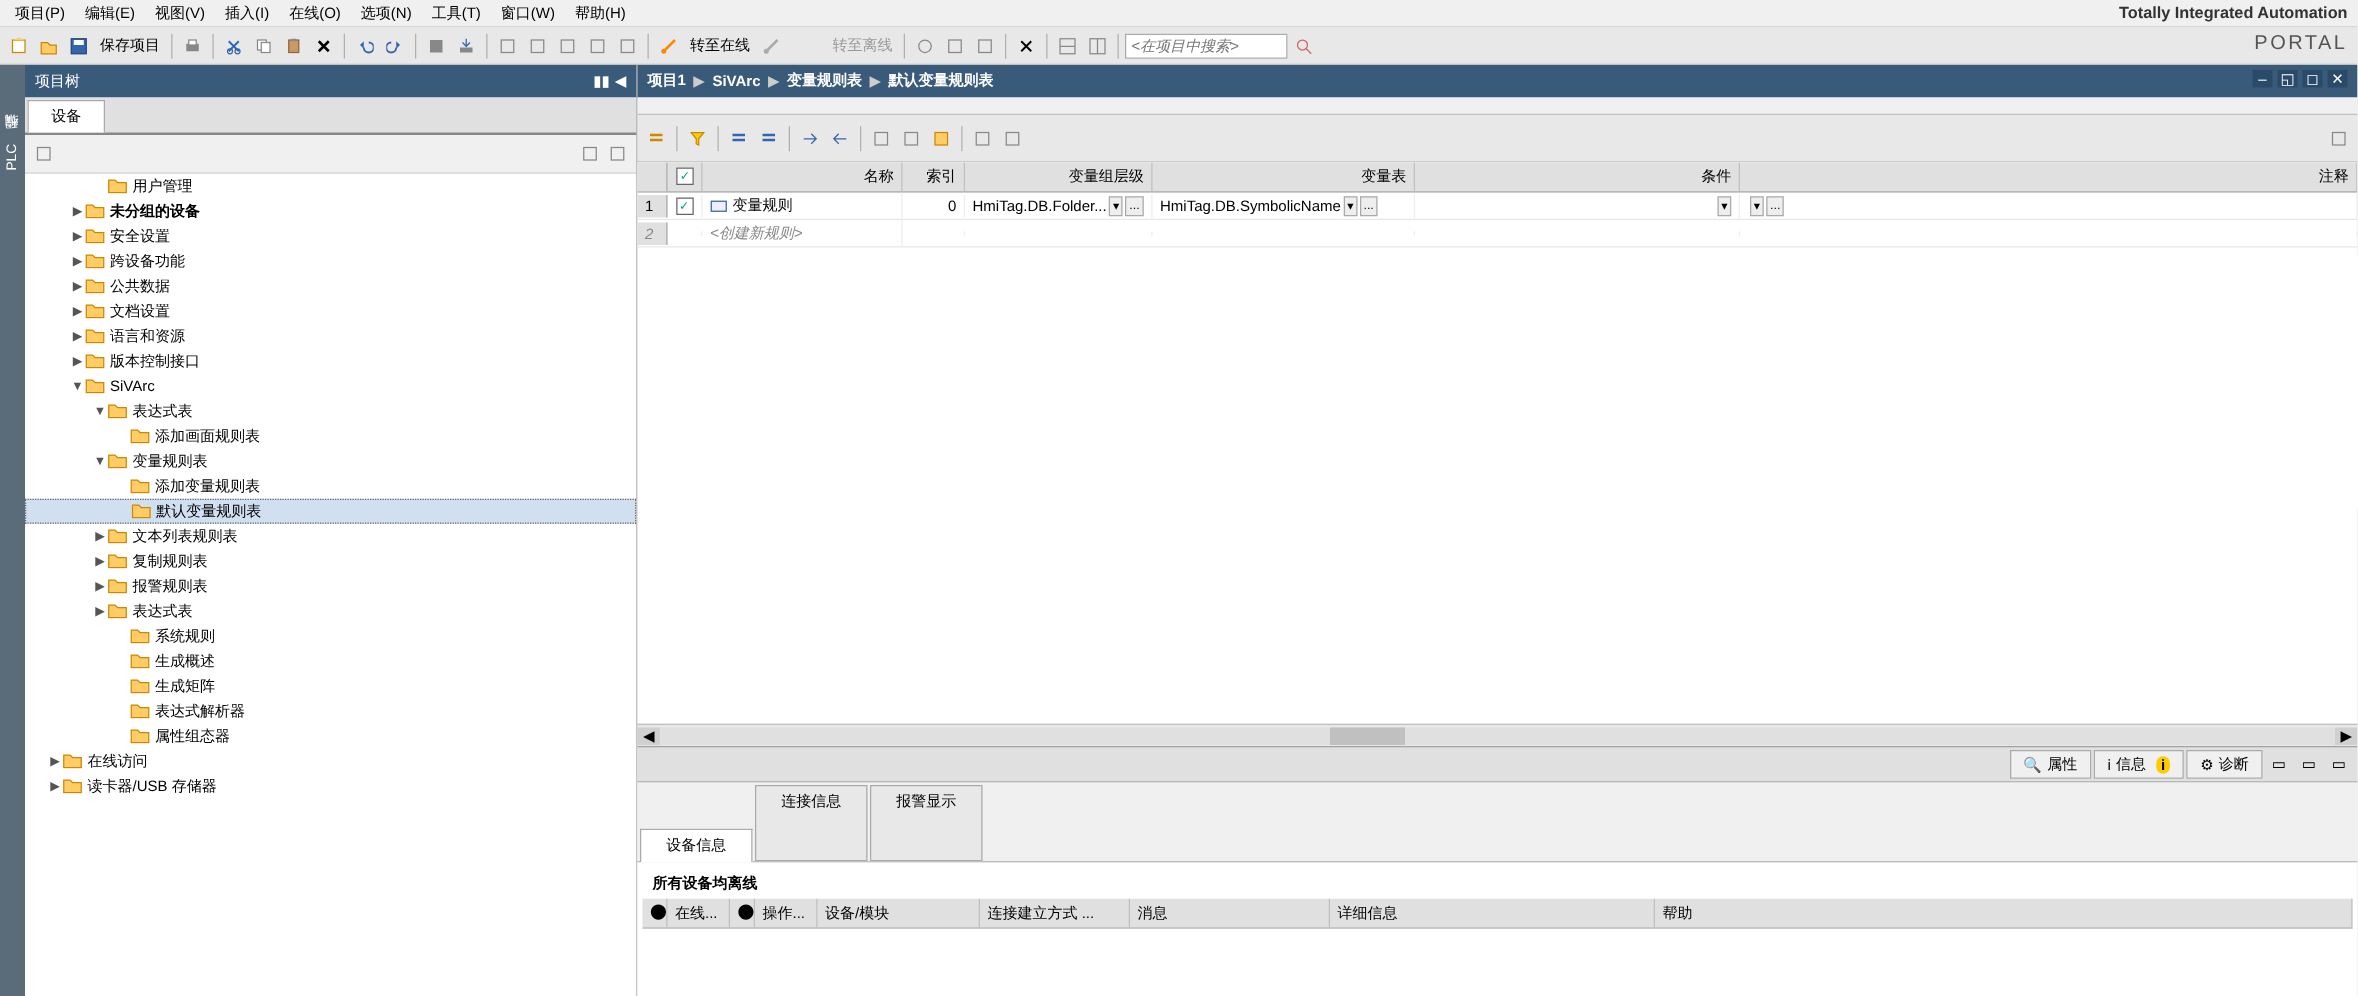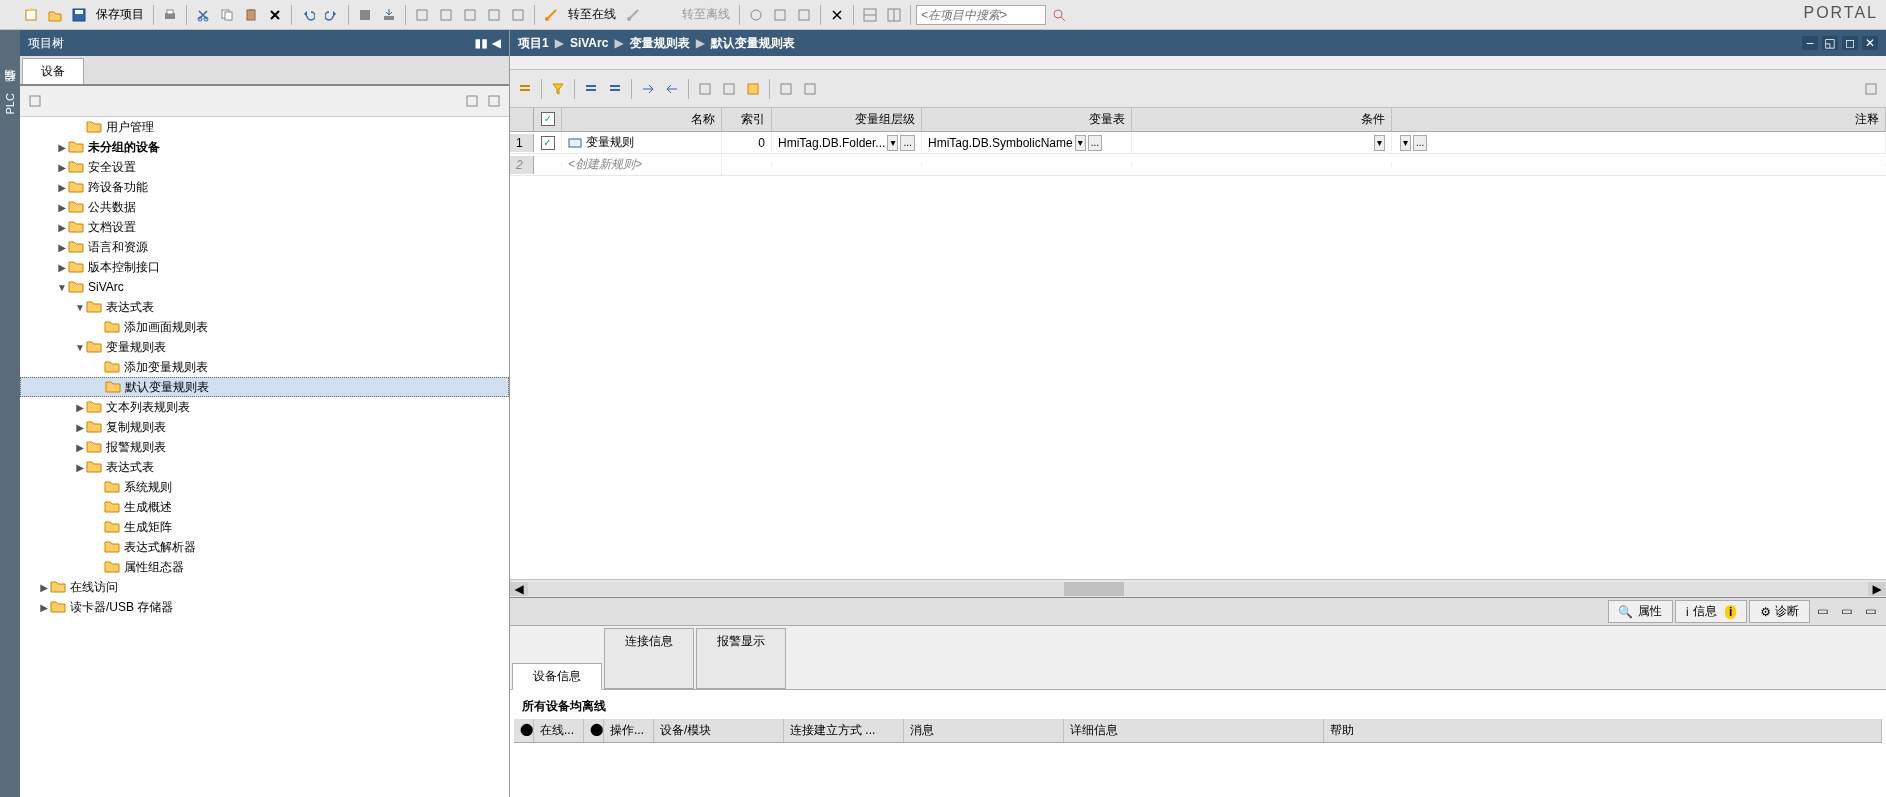--- a/index.html
+++ b/index.html
@@ -6,21 +6,21 @@
 html, body { width: 100%; height: 100%; overflow: hidden; background: #f0f0f0; }
 .app { display: flex; flex-direction: column; height: 100vh; }
 
 
 .menubar { display: flex; align-items: center; background: #f0f0f0; border-bottom: 1px solid #d0d0d0; height: 22px; padding: 0 4px; position: relative; }
 .menubar-item { padding: 2px 8px; cursor: pointer; }
 .branding { position: absolute; right: 8px; top: 2px; text-align: right; color: #333; }
 .branding .line1 { font-weight: bold; font-size: 13px; }
 
 
-.toolbar { display: flex; align-items: center; background: #e8e8e8; border-bottom: 1px solid #c0c0c0; height: 30px; padding: 2px 20px; gap: 2px; position: relative; }
+.toolbar { display: flex; align-items: center; background: #e8e8e8; border-bottom: 1px solid #c0c0c0; height: 30px; padding: 2px 4px; gap: 2px; position: relative; }
 .tb-btn { width: 22px; height: 22px; display: inline-flex; align-items: center; justify-content: center; cursor: pointer; border: 1px solid transparent; }
 .tb-sep { width: 1px; height: 20px; background: #b0b0b0; margin: 0 3px; }
 .tb-label { padding: 0 4px; }
 .tb-label.disabled { color: #999; margin-left: 32px; }
 .search-box { width: 130px; padding: 2px 4px; border: 1px solid #aaa; background: white; color:#888; font-style: italic; }
 .portal { position: absolute; right: 8px; top: 4px; color: #555; font-size: 16px; font-weight: 300; letter-spacing: 2px; }
 
 
 .main { display: flex; flex: 1; overflow: hidden; }
 .left-strip { width: 20px; background: #5a6b7a; display: flex; align-items: flex-start; justify-content: center; padding-top: 60px; }
@@ -35,21 +35,21 @@
 .tree-body { flex: 1; overflow: auto; background: white; }
 .tree-row { display: flex; align-items: center; height: 20px; cursor: pointer; white-space: nowrap; }
 .tree-row.selected { background: #d0e0f0; border: 1px dotted #666; }
 .tree-indent { flex-shrink: 0; }
 .tree-toggle { width: 12px; display: inline-block; text-align: center; font-size: 10px; color: #555; }
 .tree-icon { width: 18px; height: 16px; display: inline-flex; margin-right: 2px; }
 .tree-label.bold { font-weight: bold; }
 
 
 .right-panel { flex: 1; display: flex; flex-direction: column; }
-.breadcrumb { background: #3a5a7a; color: white; padding: 4px 8px; display: flex; align-items: center; gap: 6px; height: 26px; justify-content: space-between;}
+.breadcrumb { background: #3a5a7a; color: white; padding: 4px 8px; display: flex; align-items: flex-start; gap: 6px; height: 26px; justify-content: space-between;}
 .breadcrumb-left { display:flex; align-items:center; gap:6px; }
 .breadcrumb-seg { font-weight: bold; }
 .bc-sep { color: #ccc; }
 .wnd-btns { display:flex; gap:4px; }
 .wnd-btn { width:16px; height:14px; display:inline-flex; align-items:center; justify-content:center; cursor:pointer; color:white; background:#2a4a6a; }
 
 .editor-toolbar { display: flex; align-items: center; background: #e8e8e8; padding: 4px; gap: 2px; border-bottom: 1px solid #c0c0c0; height: 38px; }
 
 .editor-grid { flex: 1; overflow: auto; background: white; }
 .grid-hdr { display: flex; background: #e0e0e0; border-bottom: 1px solid #aaa; }
@@ -86,20 +86,34 @@
 .insp-cols { display: flex; background: #e0e0e0; border-bottom: 1px solid #aaa; }
 .insp-col { padding: 3px 6px; border-right: 1px solid #c0c0c0; }
 
 .ico { display:inline-block; width:14px; height:14px; }
 </style>
 </head>
 <body>
 
 <div class="app">
 
+  <div class="menubar">
+    <span class="menubar-item">项目(P)</span>
+    <span class="menubar-item">编辑(E)</span>
+    <span class="menubar-item">视图(V)</span>
+    <span class="menubar-item">插入(I)</span>
+    <span class="menubar-item">在线(O)</span>
+    <span class="menubar-item">选项(N)</span>
+    <span class="menubar-item">工具(T)</span>
+    <span class="menubar-item">窗口(W)</span>
+    <span class="menubar-item">帮助(H)</span>
+    <div class="branding">
+      <div class="line1">Totally Integrated Automation</div>
+    </div>
+  </div>
 
   <div class="toolbar">
     <span class="tb-btn">
         <svg width="14" height="14">
           <rect x="2" y="2" width="10" height="10" fill="#fff" stroke="#c80"></rect>
           <path d="M2 2 L7 0 L12 2" fill="#fc6"></path>
         </svg>
       </span>
     <span class="tb-btn">
         <svg width="14" height="14">

